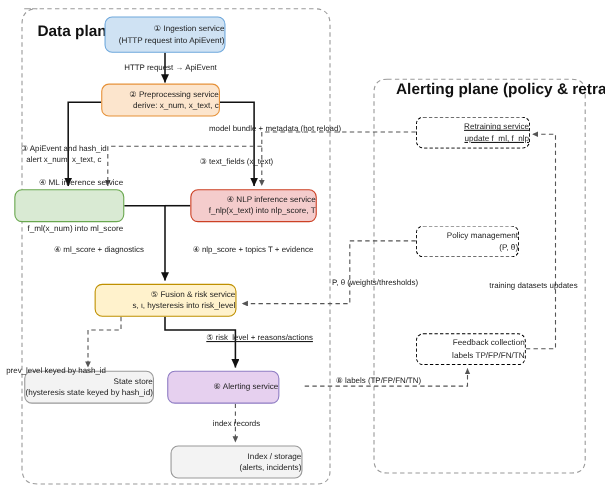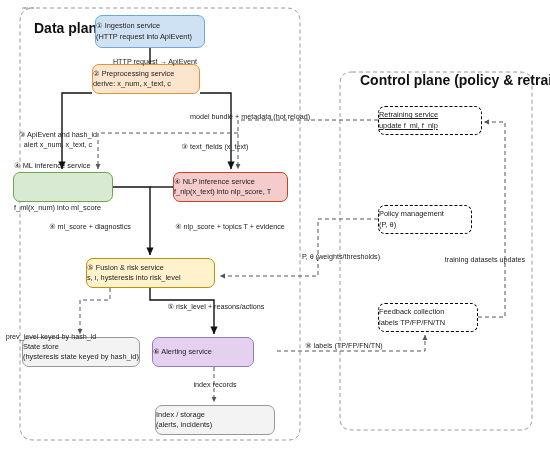--- a/index.html
+++ b/index.html
@@ -1,21 +1,21 @@
 <!DOCTYPE html>
 <html><head>
 <meta charset="utf-8">
 <style>
   html,body{margin:0;padding:0;background:#ffffff;}
   body{font-family:"Liberation Sans","DejaVu Sans",sans-serif;}
   #canvas{position:relative;width:550px;height:449px;background:#fff;overflow:hidden;}
   svg#wires{position:absolute;left:0;top:0;width:550px;height:449px;}
 
   .node{position:absolute;box-sizing:border-box;display:flex;flex-direction:column;
-        align-items:flex-start;justify-content:center;text-align:center;
+        align-items:flex-end;justify-content:center;text-align:center;
         font-size:7.4px;line-height:10.2px;color:#1b1b1b;border-radius:7px;}
   .node .l{display:block;white-space:nowrap;}
 
   .plane-title{position:absolute;font-weight:bold;font-size:14px;color:#111;
         text-align:center;line-height:12px;white-space:nowrap;}
 
   .edge-label{position:absolute;font-size:7.2px;line-height:9.6px;color:#1b1b1b;
         text-align:center;white-space:nowrap;}
   .edge-label .l{display:block;}
 </style>
@@ -58,30 +58,30 @@
 
     <path d="M378,219 L318,219 L318,276 L220,276" stroke="#555" stroke-width="1" fill="none" stroke-dasharray="4,3" marker-end="url(#ahd)"></path>
 
     <path d="M277,351 L425,351 L425,335" stroke="#555" stroke-width="1" fill="none" stroke-dasharray="4,3" marker-end="url(#ahd)"></path>
 
     <path d="M478,317 L505,317 L505,122 L484,122" stroke="#555" stroke-width="1" fill="none" stroke-dasharray="4,3" marker-end="url(#ahd)"></path>
   </svg>
 
   <div class="plane-title" style="left:34px;top:22px;">Data plane</div>
   <div class="plane-title" style="left:360px;top:74px;width:152px;">
-    <span class="l">Control plane</span>
+    <span class="l">Alerting plane</span>
     <span class="l">(policy &amp; retraining)</span>
   </div>
 
   <div class="node" style="left:95px;top:15px;width:110px;height:33px;background:#cfe2f3;border:1px solid #6fa8dc;">
     <span class="l">① Ingestion service</span>
     <span class="l">(HTTP request into ApiEvent)</span>
   </div>
 
-  <div class="node" style="left:92px;top:64px;width:108px;height:30px;background:#fce5cd;border:1px solid #e69138;">
+  <div class="node" style="left:92px;top:76px;width:108px;height:30px;background:#fce5cd;border:1px solid #e69138;">
     <span class="l">② Preprocessing service</span>
     <span class="l">derive: x_num, x_text, c</span>
   </div>
 
   <div class="node" style="left:13px;top:172px;width:100px;height:30px;background:#d9ead3;border:1px solid #6aa84f;gap:32px;">
     <span class="l">④ ML inference service</span>
     <span class="l">f_ml(x_num) into ml_score</span>
   </div>
 
   <div class="node" style="left:173px;top:172px;width:115px;height:30px;background:#f4cccc;border:1px solid #cc4125;">
@@ -145,21 +145,21 @@
   </div>
 
   <div class="edge-label" style="left:166px;top:222px;width:128px;">
     <span class="l">④ nlp_score + topics T + evidence</span>
   </div>
 
   <div class="edge-label" style="left:4px;top:302px;width:94px;margin-top:30px;">
     <span class="l">prev_level keyed by hash_id</span>
   </div>
 
-  <div class="edge-label" style="left:164px;top:302px;width:104px;">
+  <div class="edge-label" style="left:184px;top:302px;width:104px;text-decoration:underline;">
     <span class="l">⑤ risk_level + reasons/actions</span>
   </div>
 
   <div class="edge-label" style="left:180px;top:380px;width:70px;">
     <span class="l">index records</span>
   </div>
 
   <div class="edge-label" style="left:298px;top:252px;width:86px;">
     <span class="l">P, θ (weights/thresholds)</span>
   </div>

